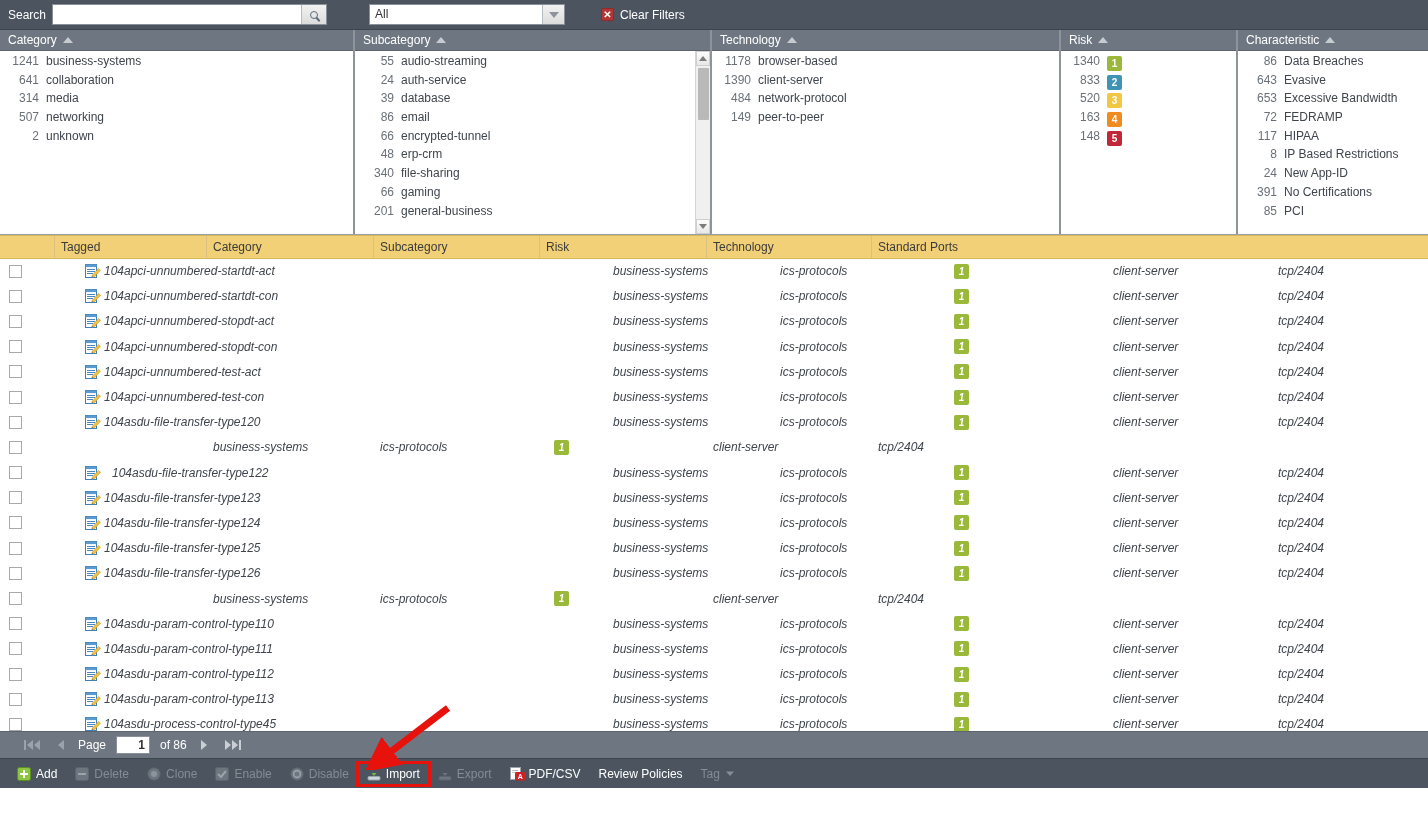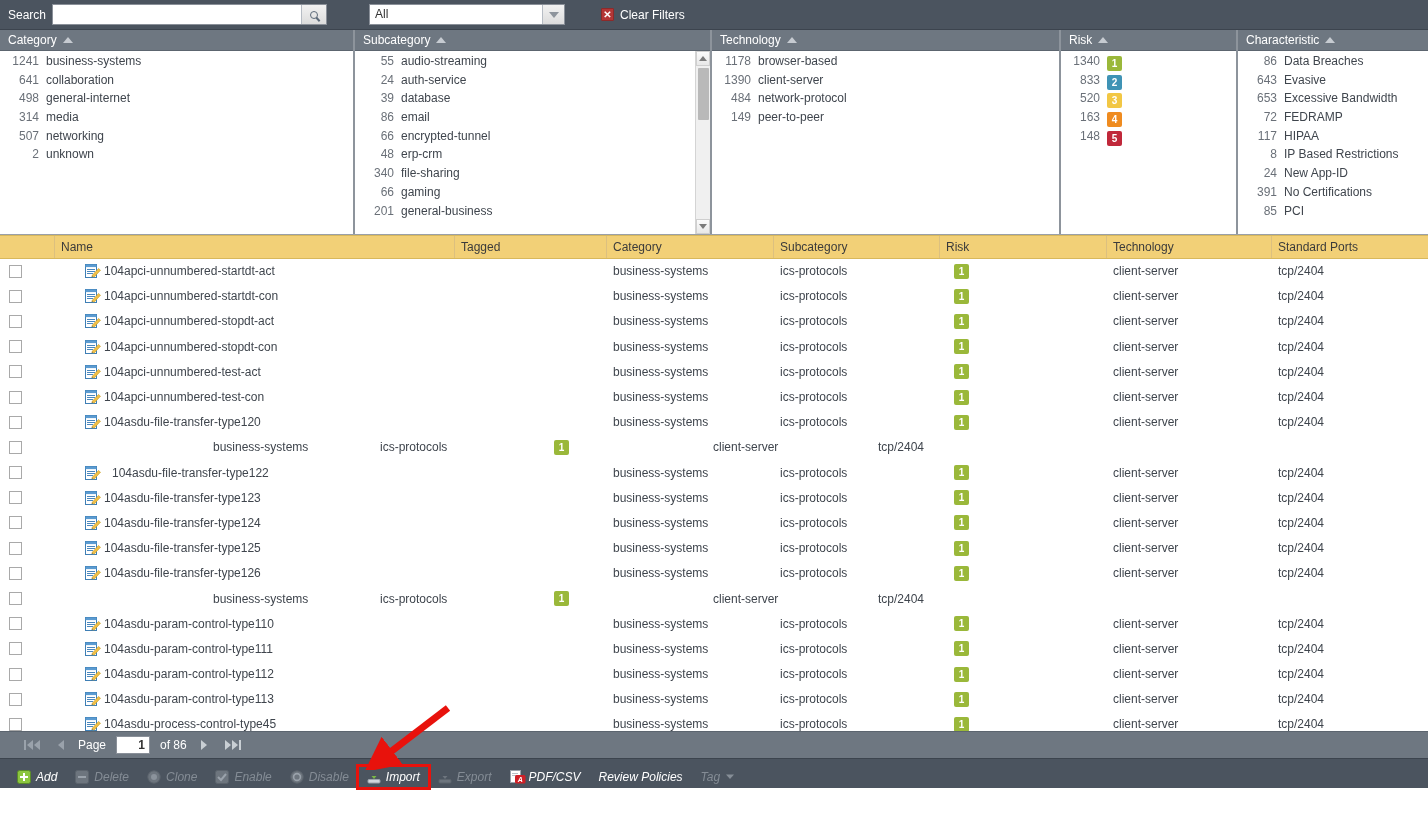--- a/index.html
+++ b/index.html
@@ -238,20 +238,21 @@
     overflow: hidden;
     background: #ffffff;
   }
   .grow {
     display: flex;
     height: 25.2px;
     align-items: center;
     font-size: 12px;
     color: #3f454d;
     border-bottom: 1px solid #ffffff;
+    font-style: italic;
   }
   .gc {
     padding: 0 6px;
     white-space: nowrap;
     overflow: hidden;
     flex: none;
     display: flex;
     align-items: center;
   }
   .chk {
@@ -299,25 +300,24 @@
     font-size: 12px;
     color: #333;
     font-weight: bold;
   }
 
   
   .toolbar {
     height: 30px;
     background: #4b545f;
     display: flex;
-    align-items: flex-end;
+    align-items: center;
     padding: 0 8px;
     gap: 0;
     border-top: 1px solid #3c444e;
-    font-style: italic;
   }
   .tb {
     display: flex; align-items: center;
     gap: 5px;
     padding: 4px 9px;
     font-size: 12px;
     color: #ffffff;
     cursor: pointer;
     white-space: nowrap;
   }
@@ -378,24 +378,20 @@
         <div class="panel-body">
           <div class="frow">
             <span class="fcount">1241</span>
             <span class="flabel">business-systems</span>
           </div>
           <div class="frow">
             <span class="fcount">641</span>
             <span class="flabel">collaboration</span>
           </div>
           <div class="frow">
-            <span class="fcount">498</span>
-            <span class="flabel">general-internet</span>
-          </div>
-          <div class="frow">
             <span class="fcount">314</span>
             <span class="flabel">media</span>
           </div>
           <div class="frow">
             <span class="fcount">507</span>
             <span class="flabel">networking</span>
           </div>
           <div class="frow">
             <span class="fcount">2</span>
             <span class="flabel">unknown</span>
@@ -548,21 +544,20 @@
           <div class="frow">
             <span class="fcount">85</span>
             <span class="flabel">PCI</span>
           </div>
         </div>
       </div>
     </div>
 
   <div class="grid-head" id="grid-head">
       <div class="gh" style="width: 55px;"></div>
-      <div class="gh" style="width: 400px;">Name</div>
       <div class="gh" style="width: 152px;">Tagged</div>
       <div class="gh" style="width: 167px;">Category</div>
       <div class="gh" style="width: 166px;">Subcategory</div>
       <div class="gh" style="width: 167px;">Risk</div>
       <div class="gh" style="width: 165px;">Technology</div>
       <div class="gh" style="width: 156px;">Standard Ports</div>
     </div>
 
   <div class="grid-body" id="grid-body">
       <div class="grow">

